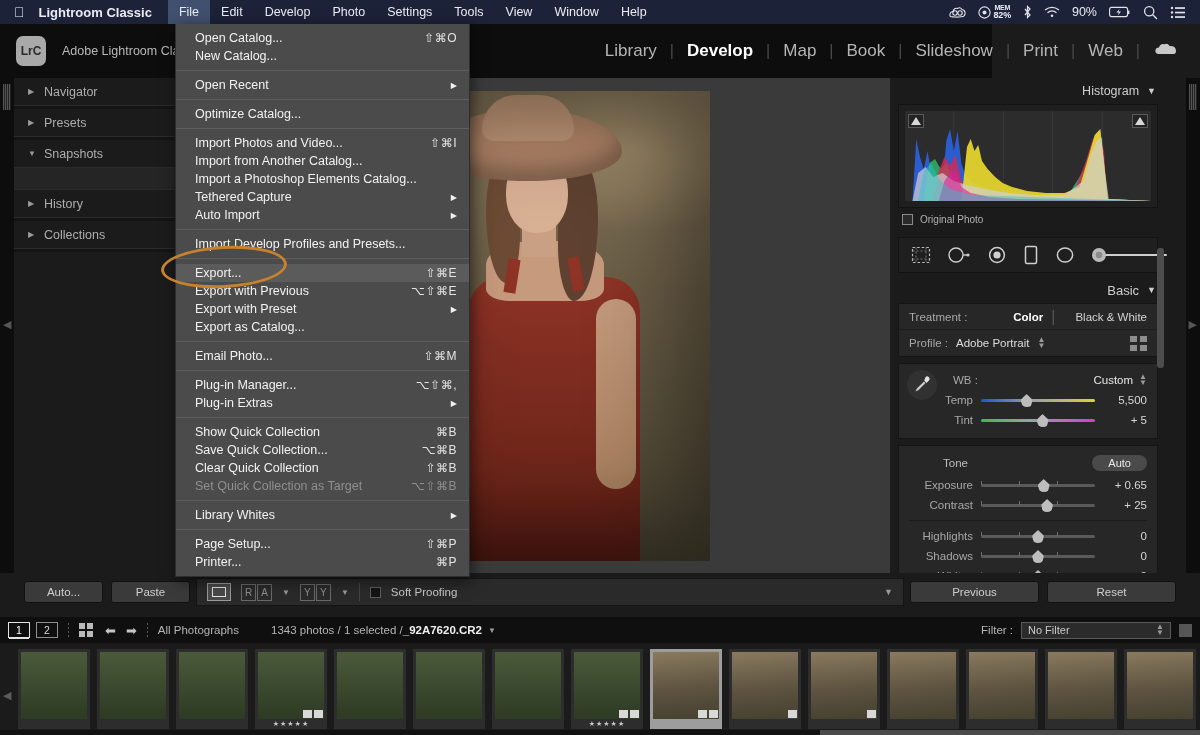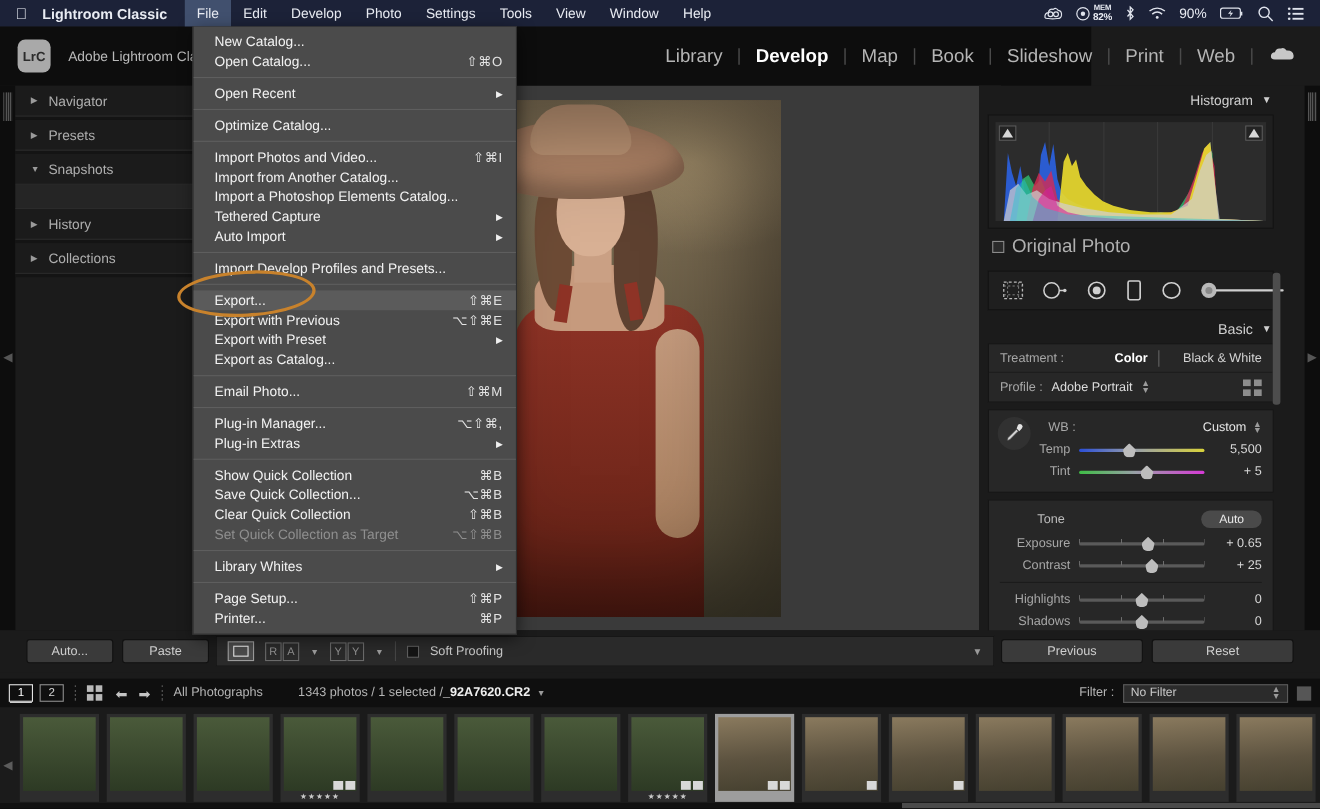--- a/index.html
+++ b/index.html
@@ -114,21 +114,21 @@
                padding-right: 10px; color:#cfcfcf; font-size: 12.5px; gap:8px; }
   .rp-header .tri { font-size: 9px; }
   .hist-box { margin: 0 8px; background:#1f1f1f; border:1px solid #131313; padding:6px; }
   .hist-canvas { position:relative; height:90px; background:#2c2c2c; overflow:hidden; }
   .clip-btn { position:absolute; top:3px; width:16px; height:14px; background:#232323;
               border:1px solid #5a5a5a; display:flex; align-items:center; justify-content:center; }
   .clip-btn i { width:0;height:0;border-left:5px solid transparent;border-right:5px solid transparent;
                 border-bottom:8px solid #d8d8d8; display:block; }
   .hist-meta { display:flex; justify-content:space-between; color:#9a9a9a; font-size:10.5px;
                padding:5px 4px 2px 4px; }
-  .orig-row { display:flex; align-items:center; gap:7px; color:#b0b0b0; font-size:17px;
+  .orig-row { display:flex; align-items:center; gap:7px; color:#b0b0b0; font-size:10px;
               padding:6px 0 0 4px; }
   .chk { width:11px; height:11px; border:1px solid #8a8a8a; background:#2a2a2a; display:inline-block; }
 
   .toolstrip { margin: 12px 8px 0 8px; background:#1f1f1f; border:1px solid #131313;
                height: 36px; display:flex; align-items:center; gap:16px; padding: 0 12px; }
   .ts-ico { color:#cfcfcf; display:flex; align-items:center; }
 
   .basic-head { height: 26px; display:flex; align-items:center; justify-content:flex-end;
                 padding-right:10px; gap:8px; color:#cfcfcf; font-size:13px; margin-top:4px; }
   .basic-body { margin:0 8px; background:#272727; border:1px solid #151515; }
@@ -743,25 +743,25 @@
         <div class="im" style="background:linear-gradient(175deg,#8a7a5e,#5d5340 55%,#45402f)"></div>
       </div>
 
     <div class="fs-scroll">
         <i></i>
       </div>
   </div>
 
   <div class="menu" id="filemenu">
       <div class="mitem">
-        <span>New Catalog...</span>
-      </div>
-      <div class="mitem">
         <span>Open Catalog...</span>
         <span class="sc">⇧⌘O</span>
+      </div>
+      <div class="mitem">
+        <span>New Catalog...</span>
       </div>
       <div class="msep"></div>
       <div class="mitem">
         <span>Open Recent</span>
         <span class="sub">▶</span>
       </div>
       <div class="msep"></div>
       <div class="mitem">
         <span>Optimize Catalog...</span>
       </div>

